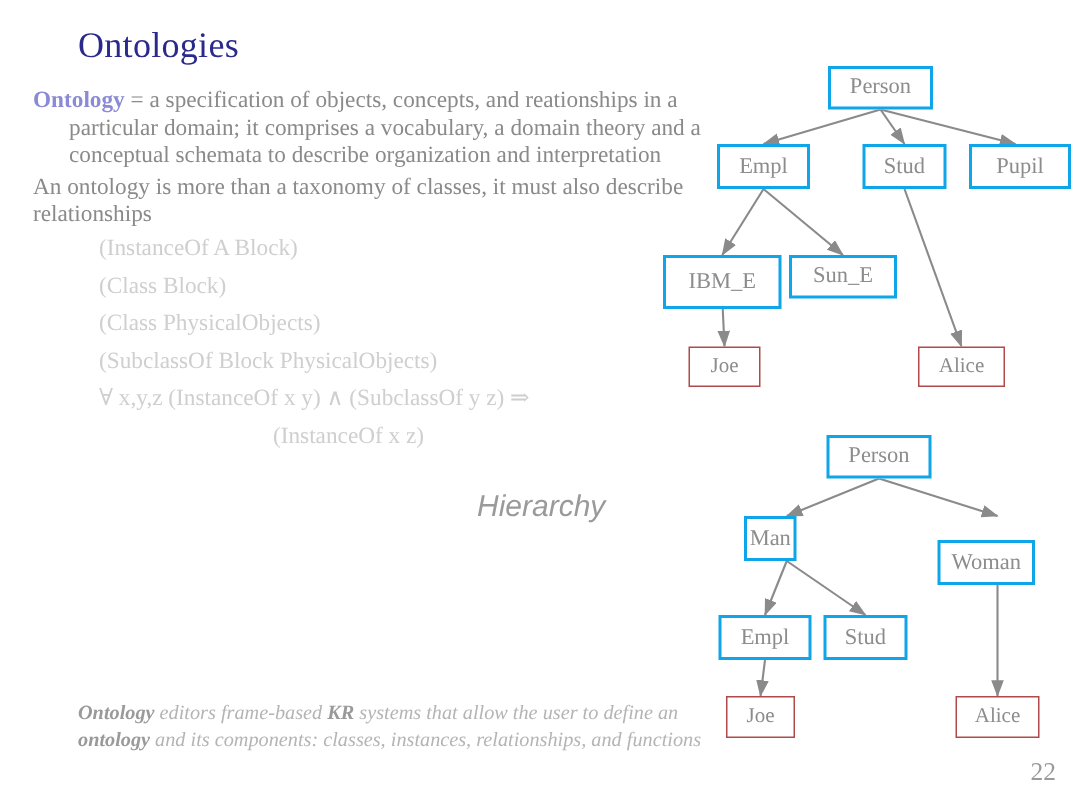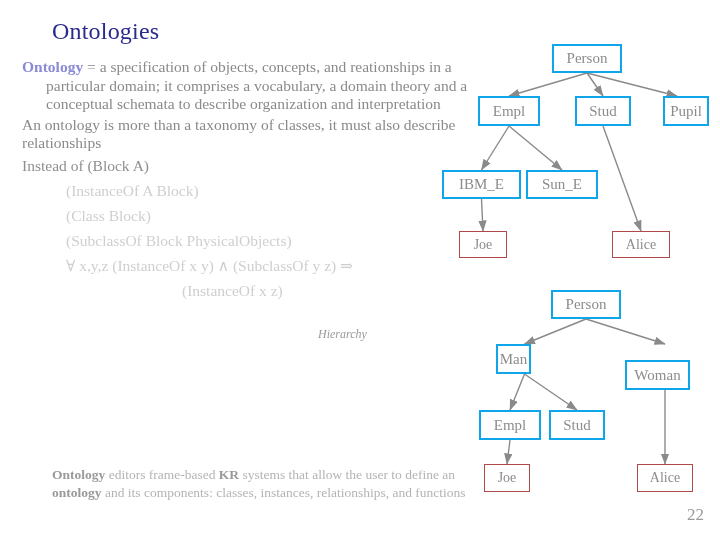--- a/index.html
+++ b/index.html
@@ -33,27 +33,27 @@
     font-size:15.5px;color:#cfcfcf;line-height:25px;
     white-space:nowrap;
   }
   .formula.ind1{ padding-left:28px; }
   .formula.ind2{ padding-left:44px; }
   .formula.ind3{ padding-left:160px; }
   .formula.dk{ color:#8f8f8f; padding-left:0; }
 
   .hier{
     position:absolute;left:318px;top:327px;
-    font-size:12px;font-style:italic;color:#9a9a9a;
-    font-family:Liberation Serif, serif;
+    font-size:20px;font-style:italic;color:#9a9a9a;
+    font-family:Liberation Sans, sans-serif;
   }
 
   .lastpara{
     position:absolute;left:52px;top:466px;width:420px;
-    font-size:13.5px;color:#b4b4b4;line-height:18px;
+    font-size:13.5px;color:#b4b4b4;line-height:18px;font-style:italic;
   }
   .lastpara b{ color:#9a9a9a; font-weight:bold;}
 
   
   .node{
     position:absolute;box-sizing:border-box;
     display:flex;align-items:center;justify-content:center;
     color:#8c8c8c;font-size:15px;
     background:#ffffff;
     font-family:"Liberation Serif","DejaVu Serif",serif;
@@ -75,23 +75,23 @@
 <div id="slide">
 
   <div class="title">Ontologies</div>
 
   <div class="textcol">
     <div class="para indent">
       <span class="kw">Ontology</span><span> = a specification of objects, concepts, and reationships in a particular domain; it comprises a vocabulary, a domain theory and a conceptual schemata to describe organization and interpretation</span>
     </div>
     <div class="p2">An ontology is more than a taxonomy of classes, it must also describe relationships</div>
     <div id="formula-list">
-        <div class="formula  dk">Instead of (Block A)</div>
         <div class="formula ind2">(InstanceOf  A Block)</div>
         <div class="formula ind2">(Class  Block)</div>
+        <div class="formula ind2">(Class  PhysicalObjects)</div>
         <div class="formula ind2">(SubclassOf  Block  PhysicalObjects)</div>
         <div class="formula ind2">∀ x,y,z (InstanceOf x y) ∧ (SubclassOf y z) ⇒</div>
         <div class="formula ind3">(InstanceOf x z)</div>
       </div>
   </div>
 
   <div class="hier">Hierarchy</div>
 
   <div class="lastpara">
     <b>Ontology</b><span> editors frame-based </span><b>KR</b><span> systems that allow the user to define an </span><b>ontology</b><span> and its components: classes, instances, relationships, and functions</span>
@@ -117,22 +117,22 @@
         <line x1="524.5" y1="374" x2="577" y2="410" stroke="#8a8a8a" stroke-width="1.4" marker-end="url(#ah)"></line>
         <line x1="510" y1="440" x2="507" y2="464" stroke="#8a8a8a" stroke-width="1.4" marker-end="url(#ah)"></line>
         <line x1="665" y1="374" x2="665" y2="464" stroke="#8a8a8a" stroke-width="1.4" marker-end="url(#ah)"></line>
       </g>
   </svg>
 
   <div id="node-layer">
       <div class="node cls" style="left: 552px; top: 44px; width: 70px; height: 29px;">Person</div>
       <div class="node cls" style="left: 478px; top: 96px; width: 62px; height: 30px;">Empl</div>
       <div class="node cls" style="left: 575px; top: 96px; width: 56px; height: 30px;">Stud</div>
-      <div class="node cls" style="left: 646px; top: 96px; width: 46px; height: 30px; margin-left: 17px;">Pupil</div>
-      <div class="node cls" style="left: 442px; top: 170px; width: 79px; height: 29px; text-align: center;">IBM_E</div>
+      <div class="node cls" style="left: 646px; top: 96px; width: 68px; height: 30px;">Pupil</div>
+      <div class="node cls" style="left: 442px; top: 170px; width: 79px; height: 36px; text-align: center;">IBM_E</div>
       <div class="node cls" style="left: 526px; top: 170px; width: 72px; height: 29px;">Sun_E</div>
       <div class="node inst" style="left: 459px; top: 231px; width: 48px; height: 27px;">Joe</div>
       <div class="node inst" style="left: 612px; top: 231px; width: 58px; height: 27px;">Alice</div>
       <div class="node cls" style="left: 551px; top: 290px; width: 70px; height: 29px;">Person</div>
       <div class="node cls" style="left: 496px; top: 344px; width: 35px; height: 30px;">Man</div>
       <div class="node cls" style="left: 625px; top: 360px; width: 65px; height: 30px;">Woman</div>
       <div class="node cls" style="left: 479px; top: 410px; width: 62px; height: 30px;">Empl</div>
       <div class="node cls" style="left: 549px; top: 410px; width: 56px; height: 30px;">Stud</div>
       <div class="node inst" style="left: 484px; top: 464px; width: 46px; height: 28px;">Joe</div>
       <div class="node inst" style="left: 637px; top: 464px; width: 56px; height: 28px;">Alice</div>

